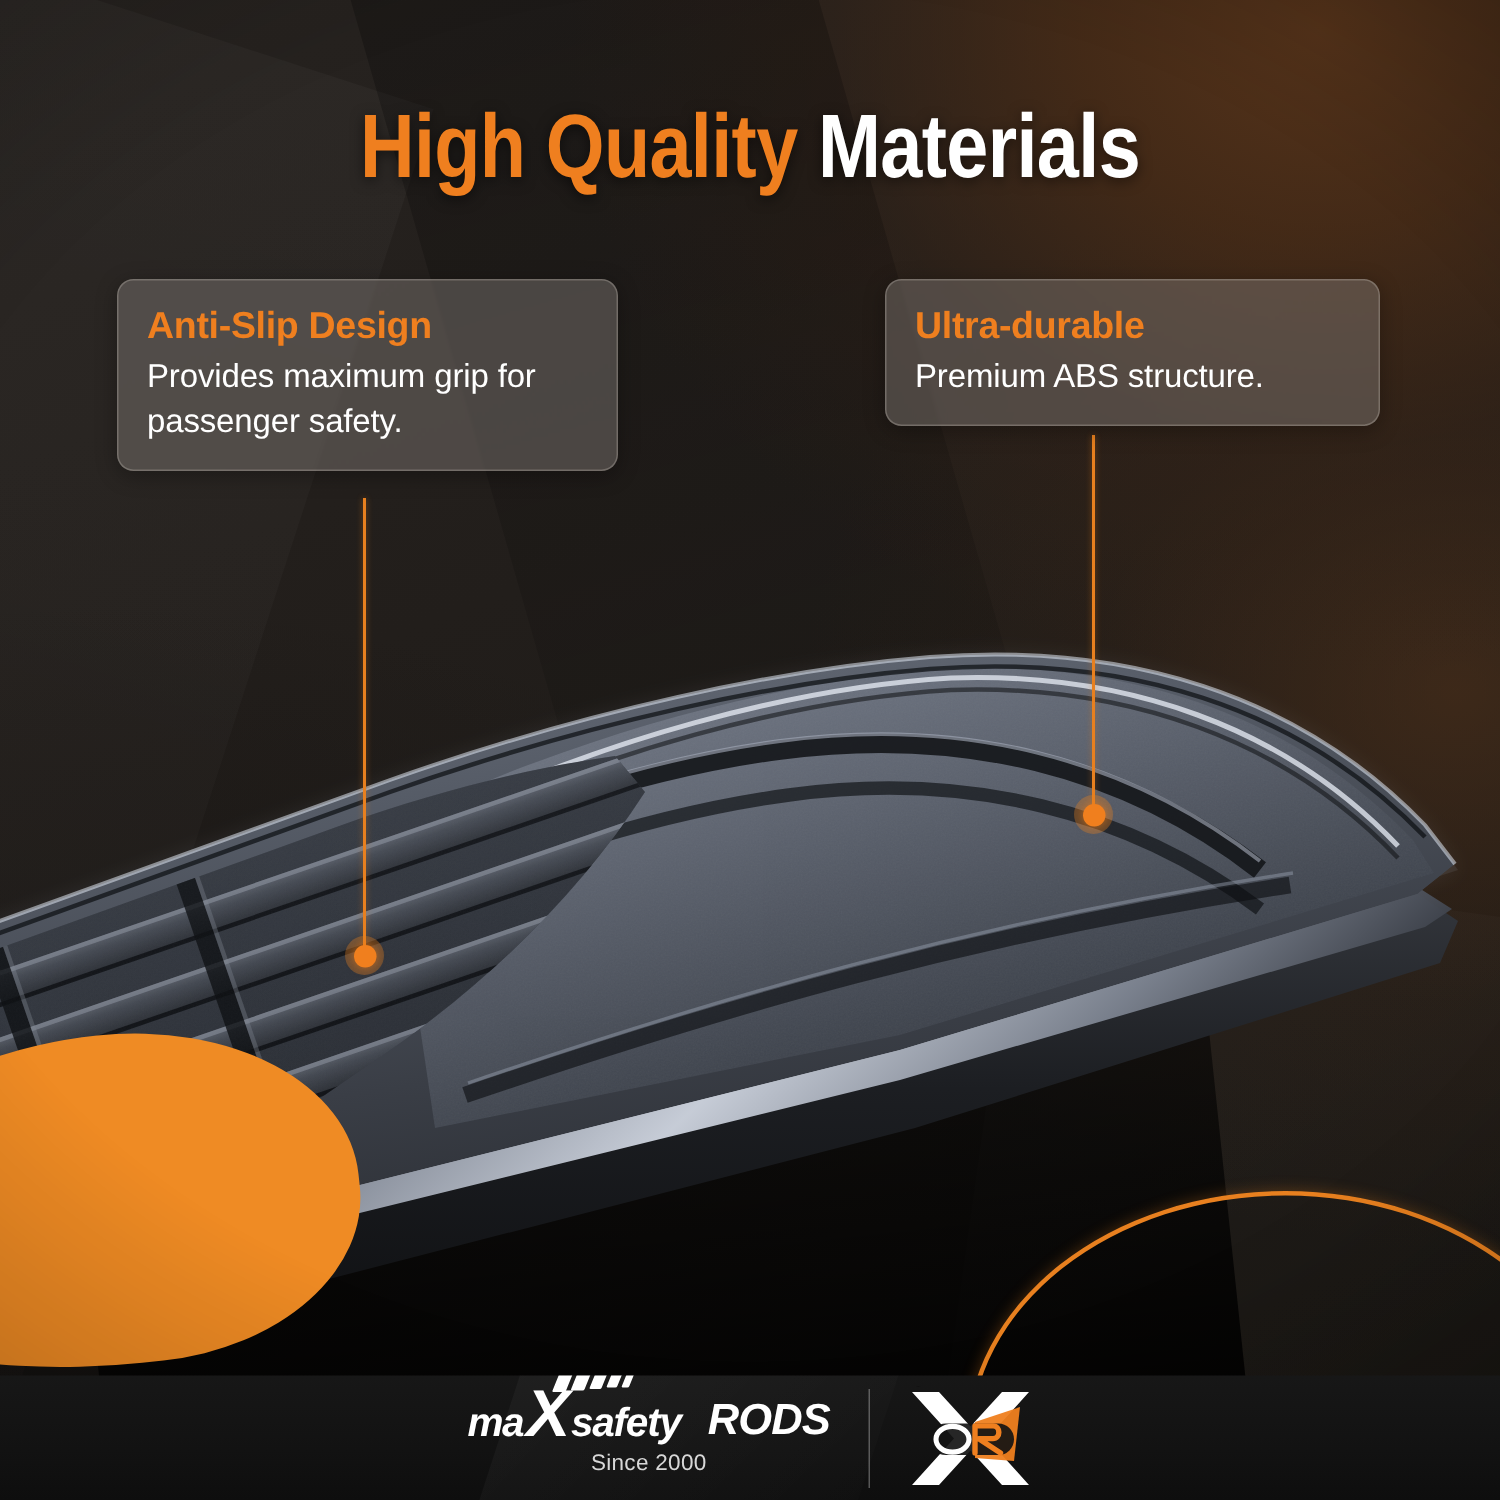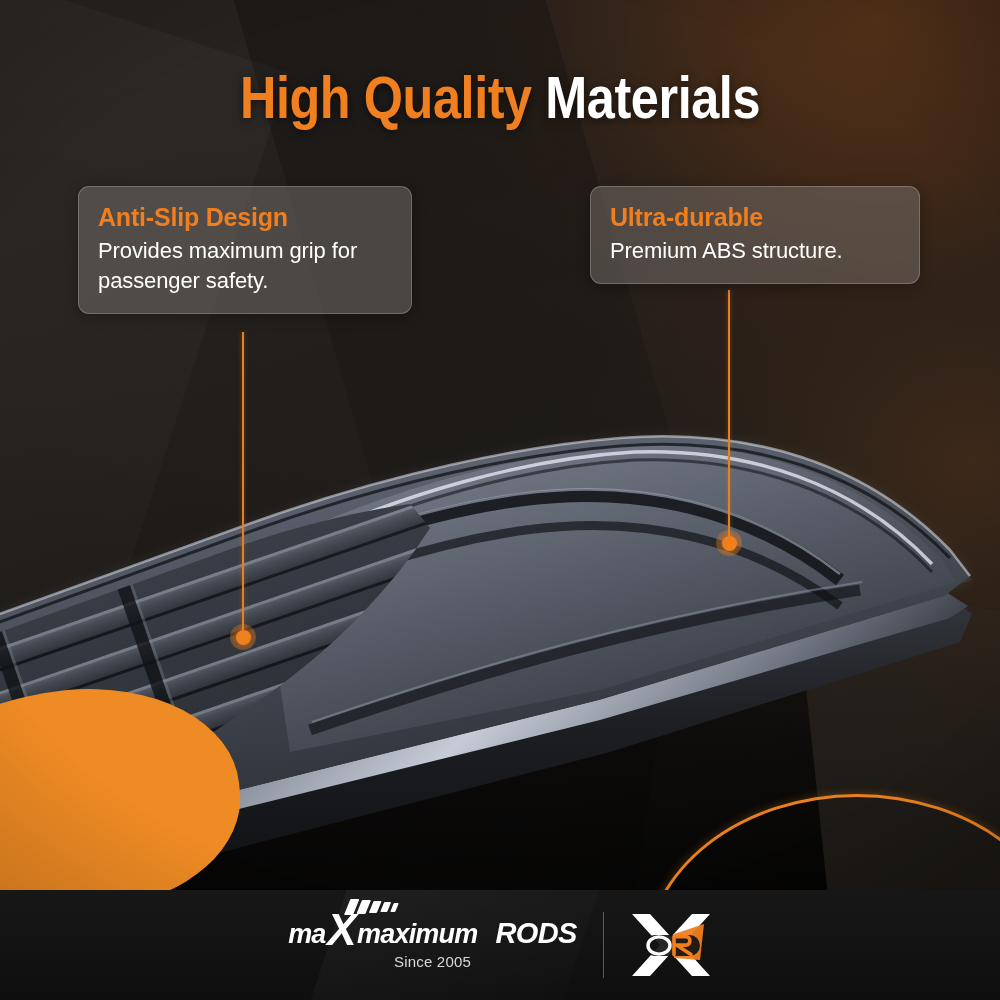--- a/index.html
+++ b/index.html
@@ -144,21 +144,21 @@
     position:absolute;
     right:-70px;bottom:-130px;
     width:420px;height:330px;
     border:3px solid #e8801f;
     border-radius:50%;
     box-shadow:0 0 10px rgba(232,128,31,0.30);
   }
 
   
   .footer{
-    position:absolute;left:0;right:0;bottom:0;height:110px;
+    position:absolute;left:0;right:0;bottom:0;height:83px;
     background:linear-gradient(180deg,#171717 0%,#121212 60%,#0e0e0e 100%);
     overflow:hidden;
   }
   .footer-sheen{
     position:absolute;left:330px;top:-60px;width:240px;height:260px;
     background:linear-gradient(120deg,rgba(255,255,255,0.045),rgba(255,255,255,0));
     transform:rotate(18deg);
   }
   .footer-inner{
     position:absolute;left:0;right:0;top:0;bottom:0;
@@ -404,24 +404,24 @@
           <span class="wm-xwrap">
             <span class="wm-streaks">
               <i></i>
                 <i></i>
                 <i></i>
                 <i></i>
                 <i></i>
             </span>
             <span class="wm-x">X</span>
           </span>
-          <span class="wm-peeding">maximum</span>
+          <span class="wm-peeding">safety</span>
           <span class="wm-rods">RODS</span>
         </div>
-        <div class="brand-since">Since 2005</div>
+        <div class="brand-since">Since 2000</div>
       </div>
 
       <div class="footer-divider"></div>
 
       <div class="or-logo">
         <svg viewBox="0 0 82 70" width="82" height="70" aria-hidden="true">
           <defs>
             <clipPath id="cpXhalfR">
                 <rect x="41" y="0" width="41" height="70"></rect>
               </clipPath>

